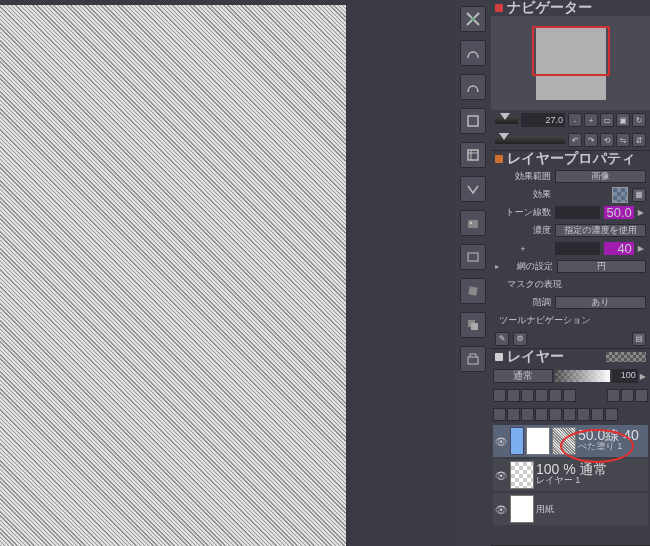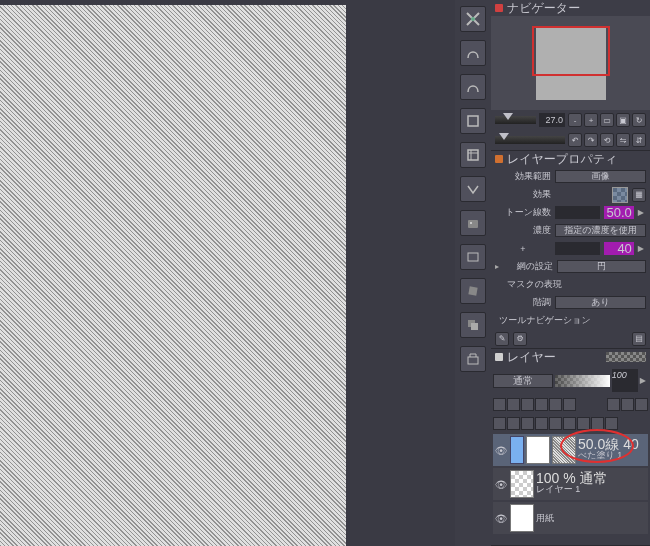--- a/index.html
+++ b/index.html
@@ -67,21 +67,21 @@
     align-items: center;
     padding: 0 4px;
     background: #3d3d47;
     gap: 4px;
   }
   .panel-header .dot {
     width: 8px; height: 8px;
     background: #d04040;
     border-radius: 1px;
   }
-  .panel-title { font-size: 12px; }
+  .panel-title { font-size: 14px; font-weight: bold; }
   .nav-body {
     height: 94px;
     position: relative;
     background: #4a4a54;
     display: flex;
     align-items: center;
     justify-content: center;
   }
   .nav-rect-outer {
     width: 70px; height: 74px;
@@ -119,21 +119,21 @@
   .mini-icons { display:flex; gap:2px; }
   .mini-icon {
     width: 14px; height: 14px;
     background: #55555f;
     border: 1px solid #2a2a30;
     border-radius: 2px;
     font-size: 8px;
     display: flex; align-items:center; justify-content:center;
   }
   .val-box {
-    width: 26px; height: 14px;
+    width: 44px; height: 14px;
     background: #2a2a30;
     font-size: 9px;
     text-align: right;
     padding-right: 2px;
     line-height: 14px;
   }
   .prop-body {
     padding: 2px 4px;
     display: flex;
     flex-direction: column;
@@ -238,22 +238,22 @@
     flex:1;height:12px;
     background:
       repeating-conic-gradient(#666 0 25%, #444 0 50%) 0 0/6px 6px;
     position:relative;
   }
   .op-fill{
     position:absolute;inset:0;
     background:linear-gradient(to right, rgba(255,255,255,0) 0%, #fff 100%);
   }
   .op-val{
-    flex:0 0 26px;height:23px;background:#2a2a30;font-size:9px;
-    padding-right:2px;line-height:13px;font-style:italic;
+    flex:0 0 26px;height:14px;background:#2a2a30;font-size:9px;
+    text-align:right;padding-right:2px;line-height:13px;
   }
 </style>
 </head>
 <body>
 
 <div class="canvas-area">
   <div class="canvas"></div>
 </div>
 
 <div class="tool-column">

